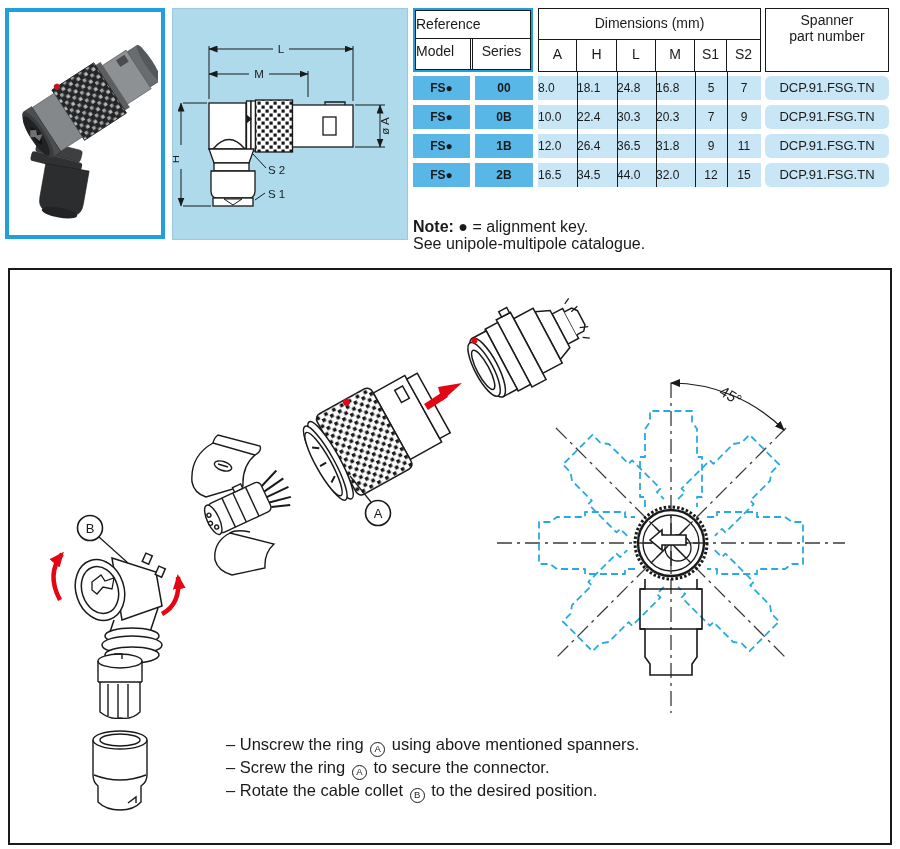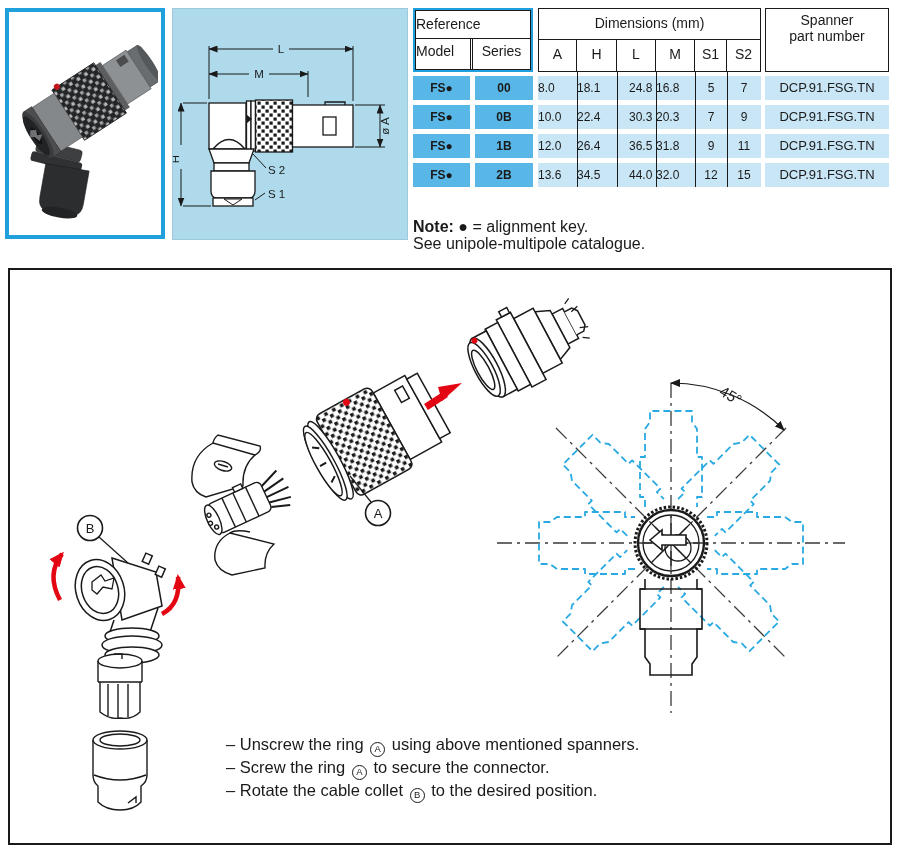--- a/index.html
+++ b/index.html
@@ -48,23 +48,23 @@
   .h-s2{ grid-column:10; border-right:1.5px solid #1a1a1a; }
   .h-sp{ grid-column:12; grid-row:1/3; border:1.5px solid #1a1a1a; background:#fff;
     text-align:center; padding-top:3px; line-height:16px; }
   .cell{ font-size:12px; line-height:24px; }
   .mcell,.scell{ background:var(--table_row_blue,#58b7e6); font-weight:bold; text-align:center; }
   .dcell{ background:var(--table_cell_blue,#c9e6f6); }
   .num{ text-align:left; padding-right:5px; }
   .ctr{ text-align:center; }
   .spcell{ background:var(--table_cell_blue,#c9e6f6); text-align:center; font-size:13px; }
   .c-model{ grid-column:1; } .c-series{ grid-column:3; }
-  .c-a{ grid-column:5; } .c-h{ grid-column:6; } .c-l{ grid-column:7;padding-left:12px; }
+  .c-a{ grid-column:5; } .c-h{ grid-column:6; } .c-l{ grid-column:7; }
   .c-m{ grid-column:8; } .c-s1{ grid-column:9; } .c-s2{ grid-column:10; }
-  .c-sp{ grid-column:12; }
+  .c-sp{ grid-column:12;border-radius:6px; }
   .r1{ grid-row:4; } .r2{ grid-row:6; } .r3{ grid-row:8; } .r4{ grid-row:10; }
   .vline{ position:absolute; width:1px; top:64px; height:115px; background:#1a1a1a; }
 
   
   .note{ position:absolute; left:413px; top:218px; font-size:16px; line-height:17px; }
   .note b{ font-weight:bold; }
 
   
   .asm-box{
     position:absolute; left:8px; top:268px; width:884px; height:577px;
@@ -228,21 +228,21 @@
   <div class="cell dcell num c-a r3">12.0</div>
   <div class="cell dcell num c-h r3">26.4</div>
   <div class="cell dcell num c-l r3">36.5</div>
   <div class="cell dcell num c-m r3">31.8</div>
   <div class="cell dcell ctr c-s1 r3">9</div>
   <div class="cell dcell ctr c-s2 r3">11</div>
   <div class="cell spcell c-sp r3">DCP.91.FSG.TN</div>
 
   <div class="cell mcell c-model r4">FS●</div>
   <div class="cell scell c-series r4">2B</div>
-  <div class="cell dcell num c-a r4">13.6</div>
+  <div class="cell dcell num c-a r4">16.5</div>
   <div class="cell dcell num c-h r4">34.5</div>
   <div class="cell dcell num c-l r4">44.0</div>
   <div class="cell dcell num c-m r4">32.0</div>
   <div class="cell dcell ctr c-s1 r4">12</div>
   <div class="cell dcell ctr c-s2 r4">15</div>
   <div class="cell spcell c-sp r4">DCP.91.FSG.TN</div>
 
   <div class="vline" style="left:164px"></div>
   <div class="vline" style="left:204px"></div>
   <div class="vline" style="left:243px"></div>

